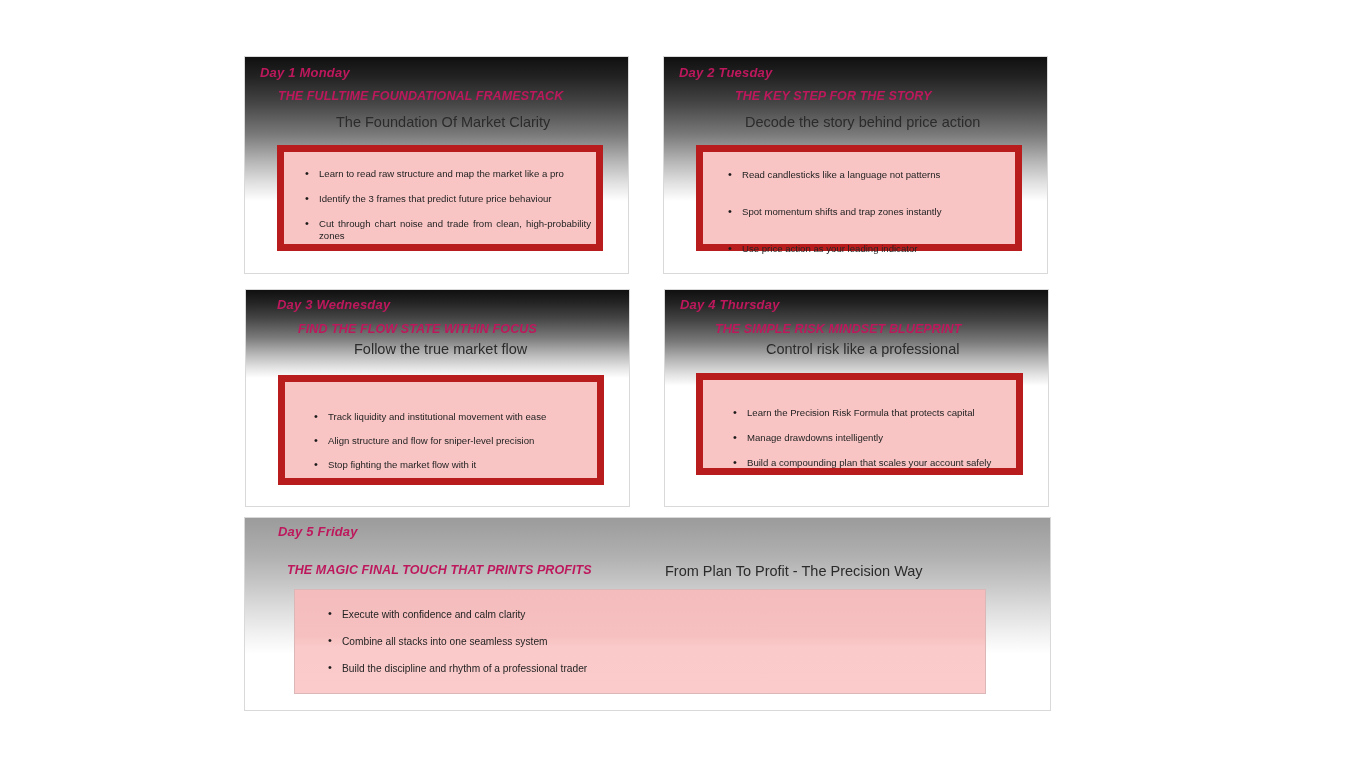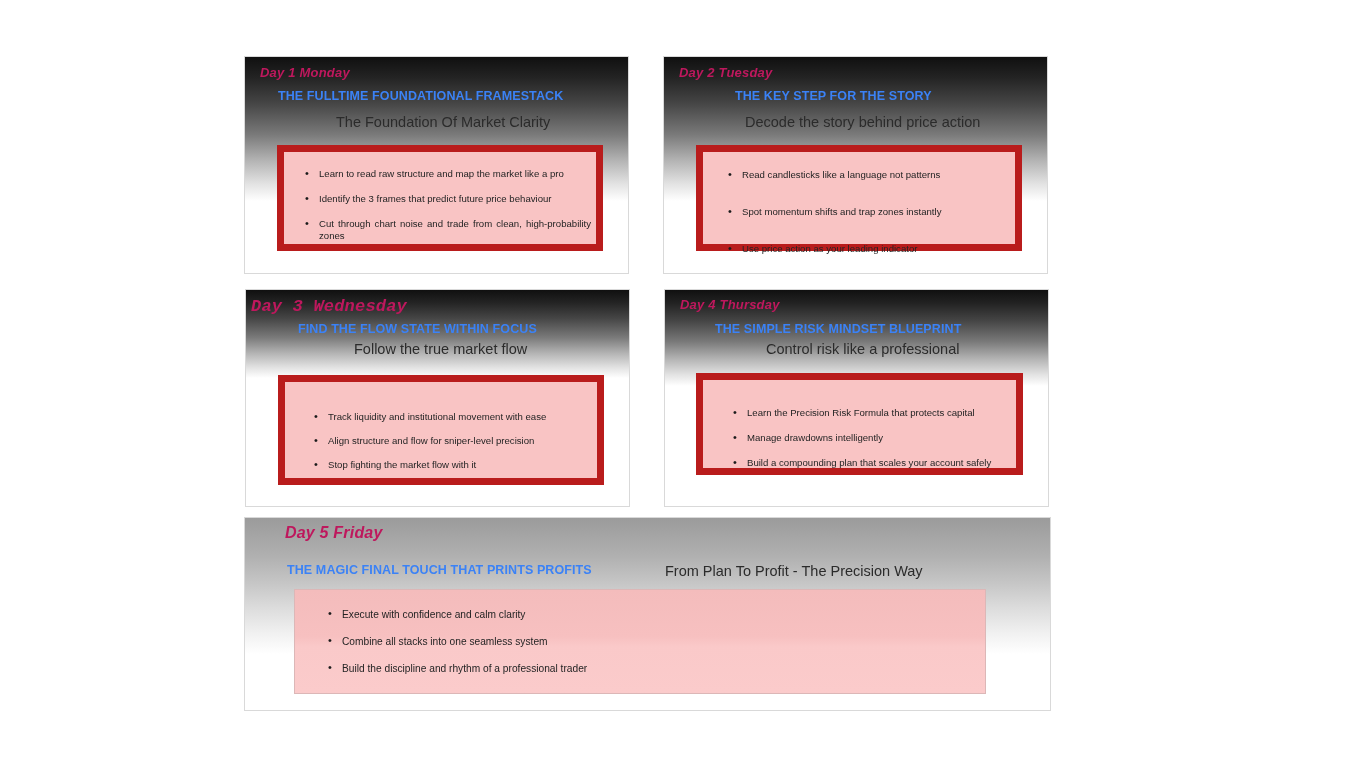--- a/index.html
+++ b/index.html
@@ -53,23 +53,24 @@
     font-weight: bold;
     font-style: italic;
     color: #be185d;
     letter-spacing: 0.2px;
     white-space: nowrap;
   }
 
   .headline {
     position: absolute;
     font-weight: bold;
-    color: #3b82f6;
+    color: #be185d;
     letter-spacing: 0.1px;
     white-space: nowrap;
+    font-style: italic;
   }
 
   .subtitle {
     position: absolute;
     color: #2b2b2b;
     white-space: nowrap;
     font-weight: normal;
   }
 
   .pink-box {
@@ -137,21 +138,21 @@
       <ul class="bullets" style="left:25px; right:14px; top:17px; font-size:9.6px; line-height:12px;">
         <li style="margin-bottom:25px;">Read candlesticks like a language not patterns</li>
         <li style="margin-bottom:25px;">Spot momentum shifts and trap zones instantly</li>
         <li>Use price action as your leading indicator</li>
       </ul>
     </div>
   </div>
 
   <div class="card" style="left:245px; top:289px; width:385px; height:218px;">
     <div class="card-grad" style="height:88px;"></div>
-    <div class="day-label" style="left:5px; top:7px; font-size:17px;font-family:Liberation Mono, monospace;">Day 3 Wednesday</div>
+    <div class="day-label" style="left:31px; top:7px; font-size:13px;">Day 3 Wednesday</div>
     <div class="headline" style="left:52px; top:32px; font-size:12.5px;">FIND THE FLOW STATE WITHIN FOCUS</div>
     <div class="subtitle" style="left:108px; top:51px; font-size:14.5px;">Follow the true market flow</div>
 
     <div class="pink-box" style="left:32px; top:85px; width:326px; height:110px;">
       <ul class="bullets" style="left:29px; right:14px; top:29px; font-size:9.6px; line-height:12px;">
         <li style="margin-bottom:12px;">Track liquidity and institutional movement with ease</li>
         <li style="margin-bottom:12px;">Align structure and flow for sniper-level precision</li>
         <li>Stop fighting the market flow with it</li>
       </ul>
     </div>
@@ -167,21 +168,21 @@
       <ul class="bullets" style="left:30px; right:14px; top:27px; font-size:9.6px; line-height:12px;">
         <li style="margin-bottom:13px;">Learn the Precision Risk Formula that protects capital</li>
         <li style="margin-bottom:13px;">Manage drawdowns intelligently</li>
         <li>Build a compounding plan that scales your account safely</li>
       </ul>
     </div>
   </div>
 
   <div class="card" style="left:244px; top:517px; width:807px; height:194px;">
     <div class="card-grad light" style="height:136px; width:810px;"></div>
-    <div class="day-label" style="left:40px; top:6px; font-size:16px;text-align:right;">Day 5 Friday</div>
+    <div class="day-label" style="left:33px; top:6px; font-size:13px;text-align:right;">Day 5 Friday</div>
     <div class="headline" style="left:42px; top:45px; font-size:12.5px;">THE MAGIC FINAL TOUCH THAT PRINTS PROFITS</div>
     <div class="subtitle" style="left:420px; top:45px; font-size:14.5px;">From Plan To Profit - The Precision Way</div>
 
     <div class="pink-box soft" style="left:49px; top:71px; width:692px; height:105px;">
       <ul class="bullets" style="left:33px; right:20px; top:18px; font-size:10.2px; line-height:13px;">
         <li style="margin-bottom:14px;">Execute with confidence and calm clarity</li>
         <li style="margin-bottom:14px;">Combine all stacks into one seamless system</li>
         <li>Build the discipline and rhythm of a professional trader</li>
       </ul>
     </div>

